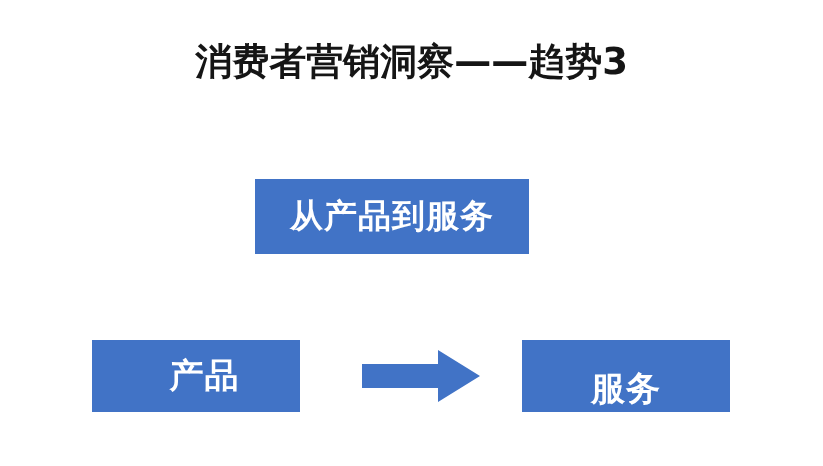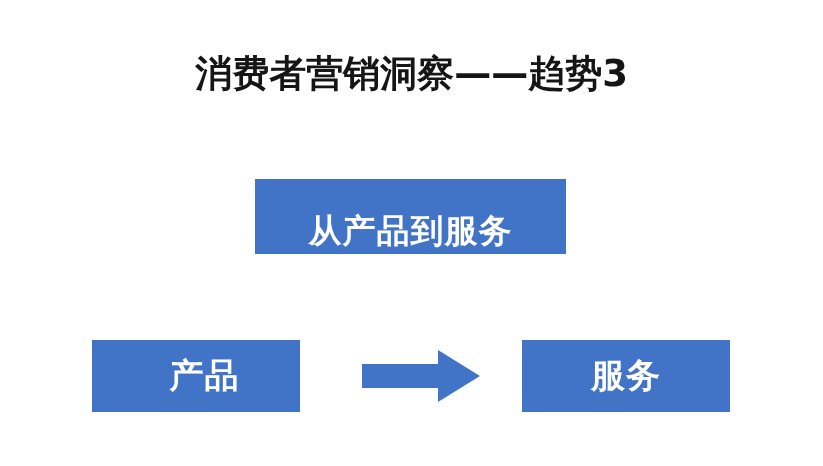--- a/index.html
+++ b/index.html
@@ -15,21 +15,21 @@
   }
   .slide {
     position: relative;
     width: 823px;
     height: 466px;
     background: #ffffff;
   }
   .slide-title {
     position: absolute;
     left: 0;
-    top: 52px;
+    top: 40px;
     width: 823px;
     text-align: center;
     font-size: 37px;
     font-weight: bold;
     color: #151515;
     letter-spacing: 0px;
     line-height: 44px;
     white-space: nowrap;
   }
   .box {
@@ -39,39 +39,39 @@
     align-items: center;
     justify-content: center;
     color: #ffffff;
     font-weight: bold;
     letter-spacing: 1px;
     box-sizing: border-box;
   }
   .box-main {
     left: 255px;
     top: 179px;
-    width: 311px;
+    width: 274px;
     height: 75px;
     font-size: 33px;
-    align-items: flex-end;
   }
   .box-product {
     left: 92px;
     top: 340px;
     width: 208px;
     height: 72px;
     font-size: 34px;
     padding-left: 17px;
   }
   .box-service {
     left: 522px;
     top: 340px;
     width: 208px;
     height: 72px;
     font-size: 34px;
+    align-items: flex-end;
   }
   .arrow {
     position: absolute;
     left: 362px;
     top: 350px;
     width: 118px;
     height: 52px;
   }
   .arrow svg {
     display: block;

